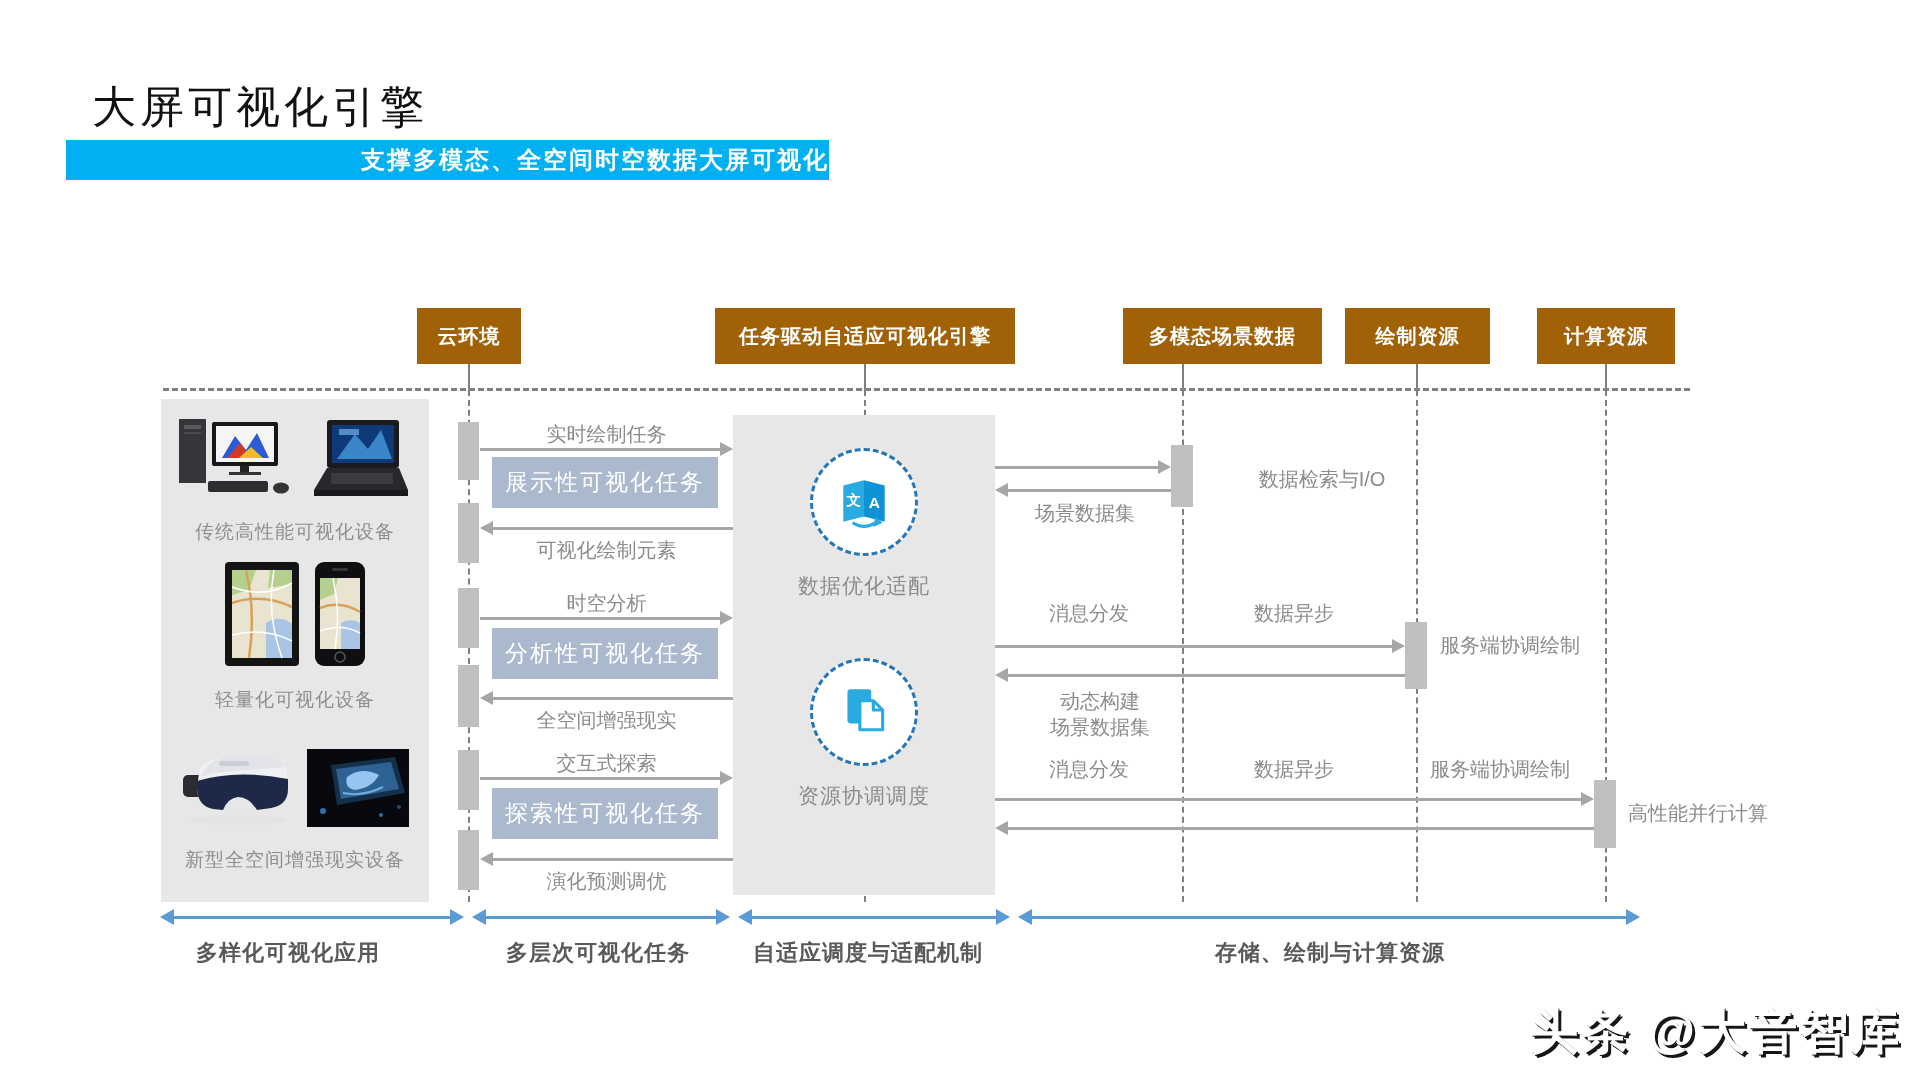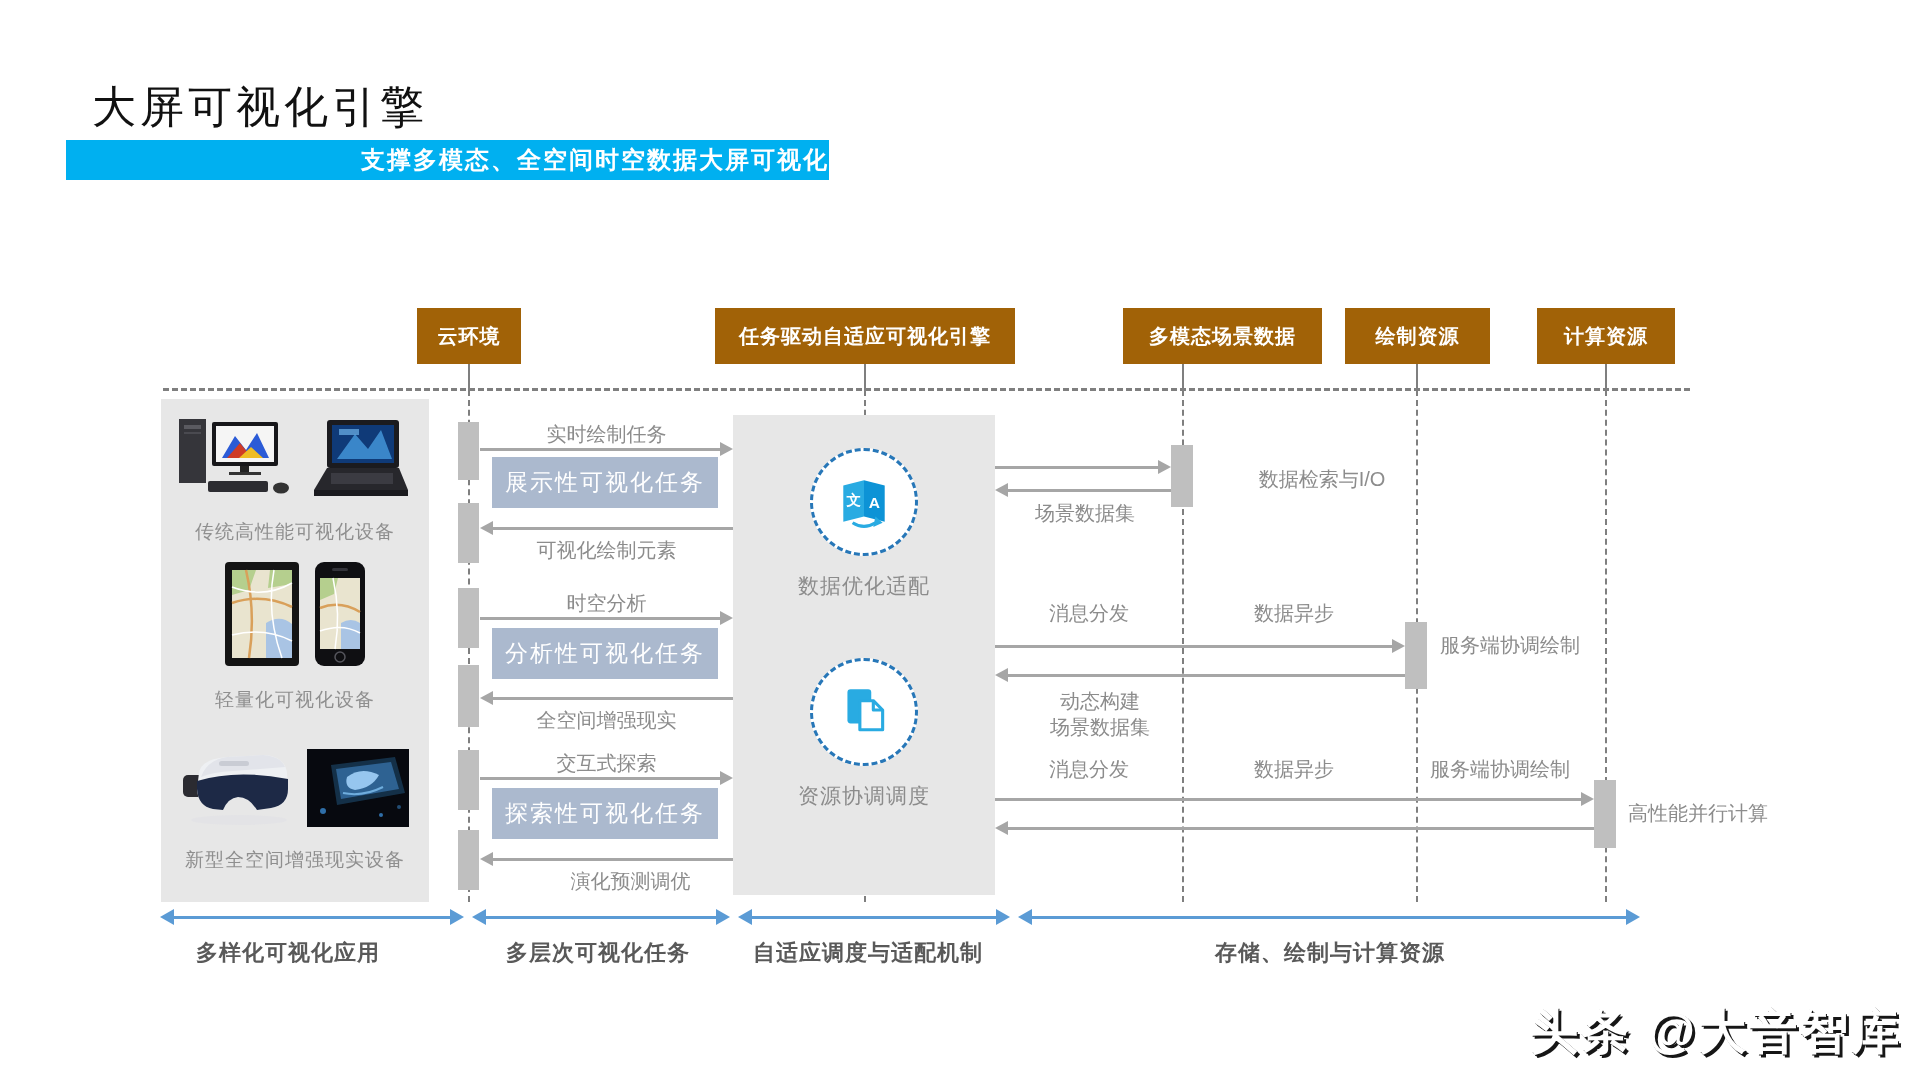--- a/index.html
+++ b/index.html
@@ -239,21 +239,21 @@
     </div>
   <div class="abs arrow left" style="left:492px; top:697px; width:241px;"></div>
   <div class="abs flow-label" style="left:480px; top:707px; width:253px;">全空间增强现实</div>
 
   <div class="abs flow-label" style="left:480px; top:750px; width:253px;">交互式探索</div>
   <div class="abs arrow right" style="left:480px; top:777px; width:241px;"></div>
   <div class="abs task-box" style="left:492px; top:788px; width:226px; height:51px;">
     <span>探索性可视化任务</span>
     </div>
   <div class="abs arrow left" style="left:492px; top:858px; width:241px;"></div>
-  <div class="abs flow-label" style="left:480px; top:868px; width:253px;margin-left:24px;">演化预测调优</div>
+  <div class="abs flow-label" style="left:480px; top:868px; width:253px;">演化预测调优</div>
 
   <div class="abs arrow right" style="left:995px; top:466px; width:164px;"></div>
   <div class="abs arrow left" style="left:1007px; top:489px; width:164px;"></div>
   <div class="abs flow-label" style="left:995px; top:500px; width:180px;">场景数据集</div>
   <div class="abs flow-label" style="left:1212px; top:466px; width:220px; text-align:center;">数据检索与I/O</div>
 
   <div class="abs flow-label" style="left:995px; top:600px; width:188px;">消息分发</div>
   <div class="abs flow-label" style="left:1183px; top:600px; width:222px;">数据异步</div>
   <div class="abs arrow right" style="left:995px; top:645px; width:398px;"></div>
   <div class="abs arrow left" style="left:1007px; top:674px; width:398px;"></div>

